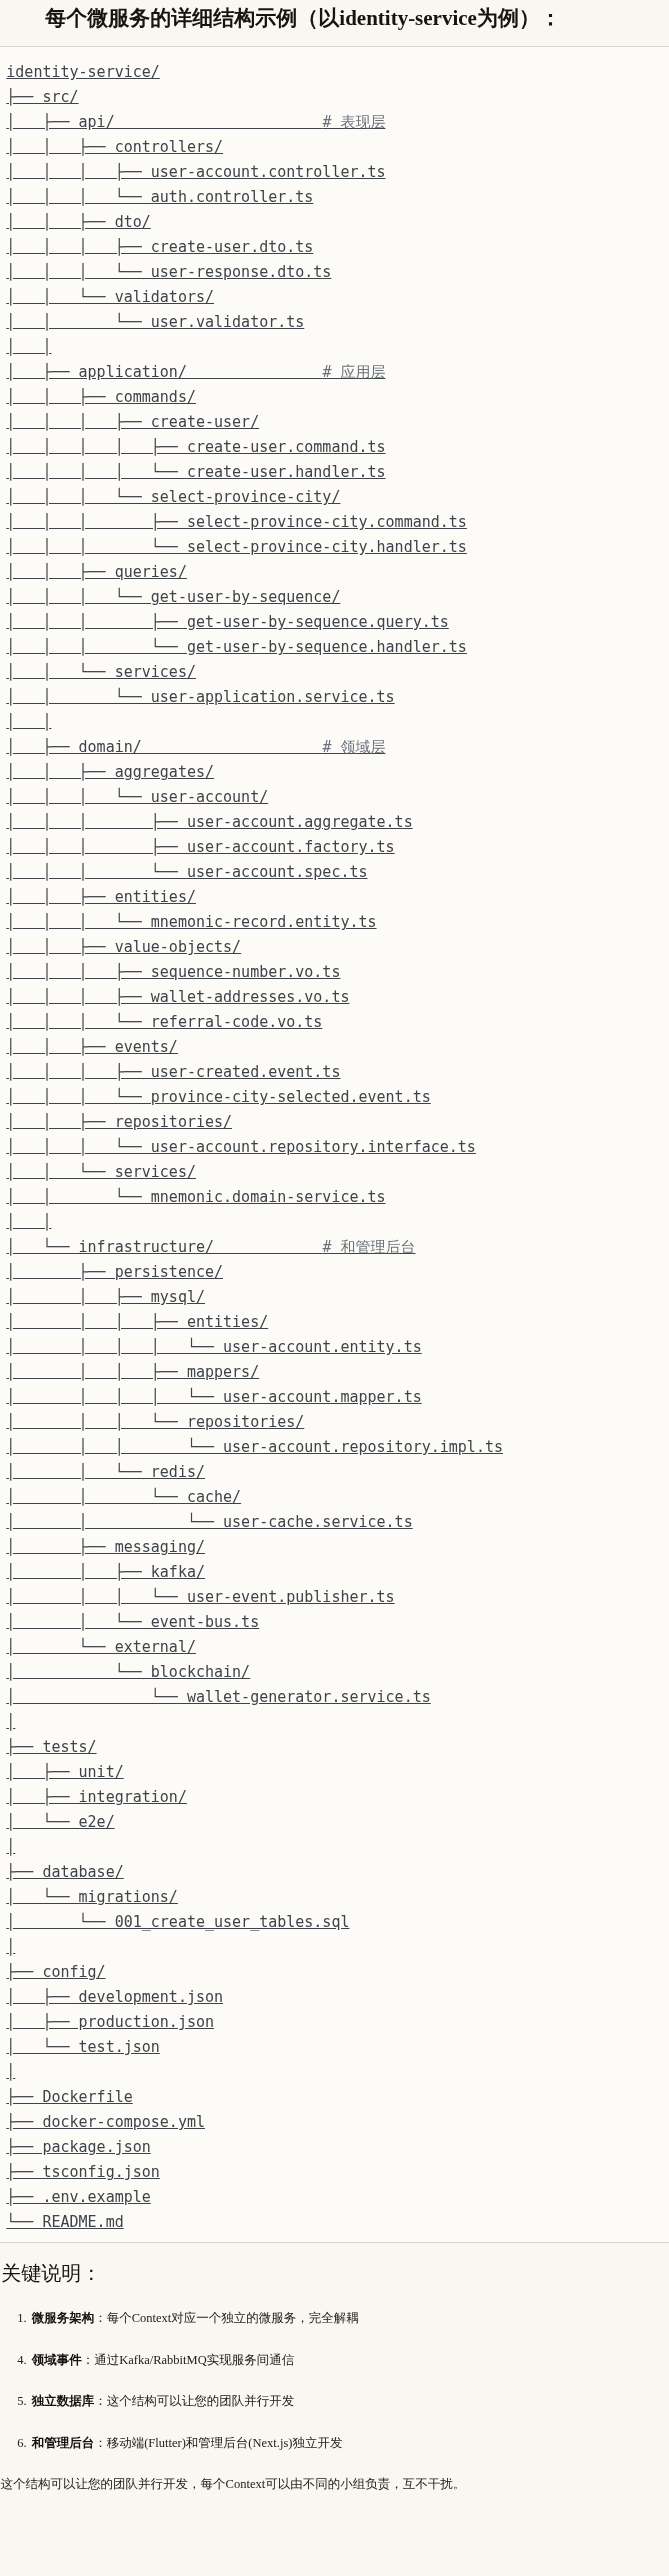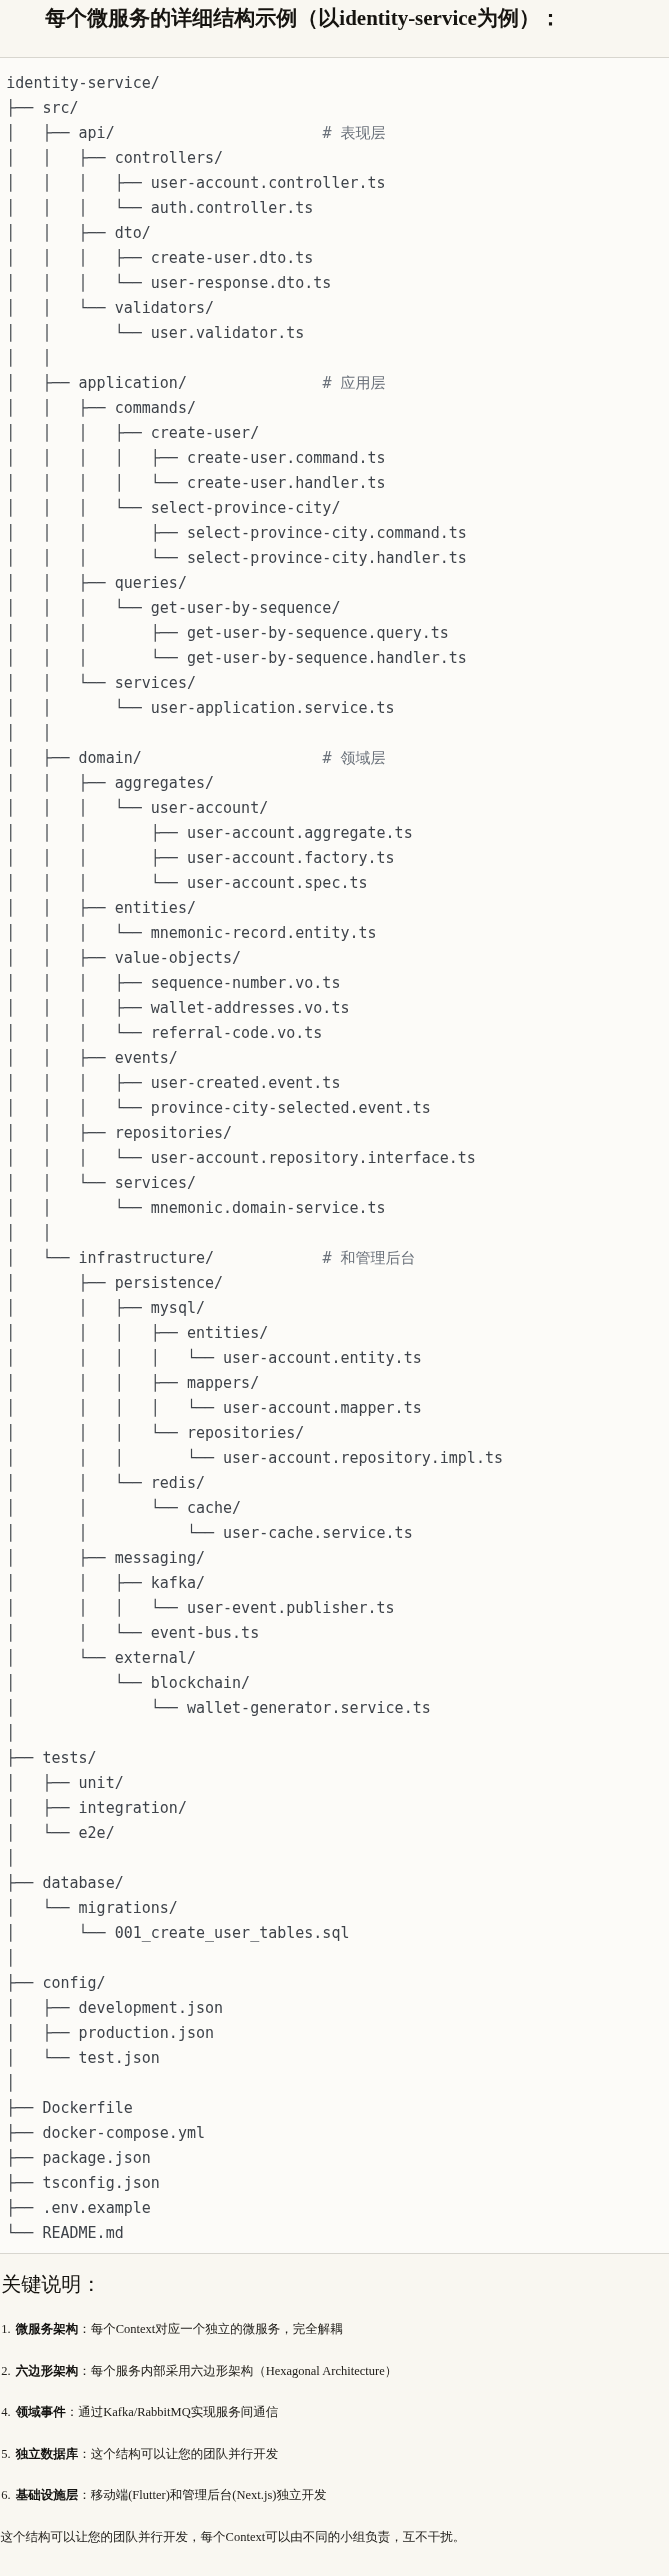--- a/index.html
+++ b/index.html
@@ -20,45 +20,46 @@
     color:var(--body-color);
   }
   .doc-title{
     margin:5px 0 0 1.3px;
     font-size:21px;line-height:27.5px;font-weight:bold;
     color:var(--title-color);
     font-family:"Liberation Serif","DejaVu Serif",serif;
     padding-left:44px;
   }
   pre.code-block{
-    margin:24px 0 0 0;
+    margin:13px 0 0 0;
     width:100%;
     background:var(--code-bg);
     border-top:0.6px solid var(--border);
     border-bottom:0.6px solid var(--border);
     padding:13.8px 7.5px 6.3px 6.3px;
     font-family:"DejaVu Sans Mono","Liberation Mono",monospace;
     font-size:15px;line-height:25px;
     color:var(--code-text);
     white-space:pre;
     overflow:hidden;
+    text-decoration:underline;
   }
   pre.code-block .cmt{color:var(--comment);}
   .notes-heading{
     margin:17.5px 0 0 1.3px;
     font-size:20px;line-height:26px;font-weight:normal;
     color:var(--title-color);
   }
   ol.notes-list{
     list-style:none;
     margin:0;padding:0 6.3px 0 1.3px;
   }
   ol.notes-list li{
     margin-top:24px;
-    font-size:12.5px;line-height:17.5px;
+    font-size:12.5px;line-height:17.5px;padding-left:16px;
   }
   ol.notes-list .num{margin-right:5px;}
   ol.notes-list b{font-weight:bold;color:#131210;}
   .footer-note{
     margin:24px 0 0 0.6px;
     font-size:12.5px;line-height:17.5px;
   }
 </style>
 </head>
 <body>
@@ -150,20 +151,19 @@
 ├── docker-compose.yml
 ├── package.json
 ├── tsconfig.json
 ├── .env.example
 └── README.md</pre>
 
 <h2 class="notes-heading">关键说明：</h2>
 
 <ol class="notes-list">
     <li><span class="num">1.</span><b>微服务架构</b><span>：每个Context对应一个独立的微服务，完全解耦</span></li>
-    <li><span class="num">2.</span><b>六边形架构</b><span>：每个服务内部采用六边形架构（Hexagonal Architecture）</span></li>
     <li><span class="num">4.</span><b>领域事件</b><span>：通过Kafka/RabbitMQ实现服务间通信</span></li>
     <li><span class="num">5.</span><b>独立数据库</b><span>：这个结构可以让您的团队并行开发</span></li>
-    <li><span class="num">6.</span><b>基础设施层</b><span>：移动端(Flutter)和管理后台(Next.js)独立开发</span></li>
+    <li><span class="num">6.</span><b>和管理后台</b><span>：移动端(Flutter)和管理后台(Next.js)独立开发</span></li>
   </ol>
 
 <p class="footer-note">这个结构可以让您的团队并行开发，每个Context可以由不同的小组负责，互不干扰。</p>
 
 
 </body></html>

